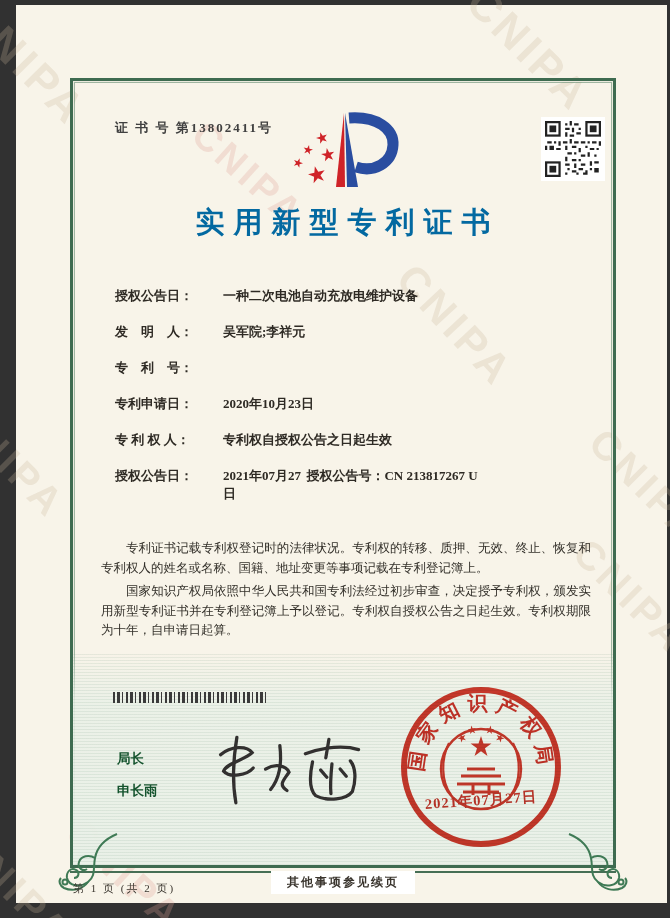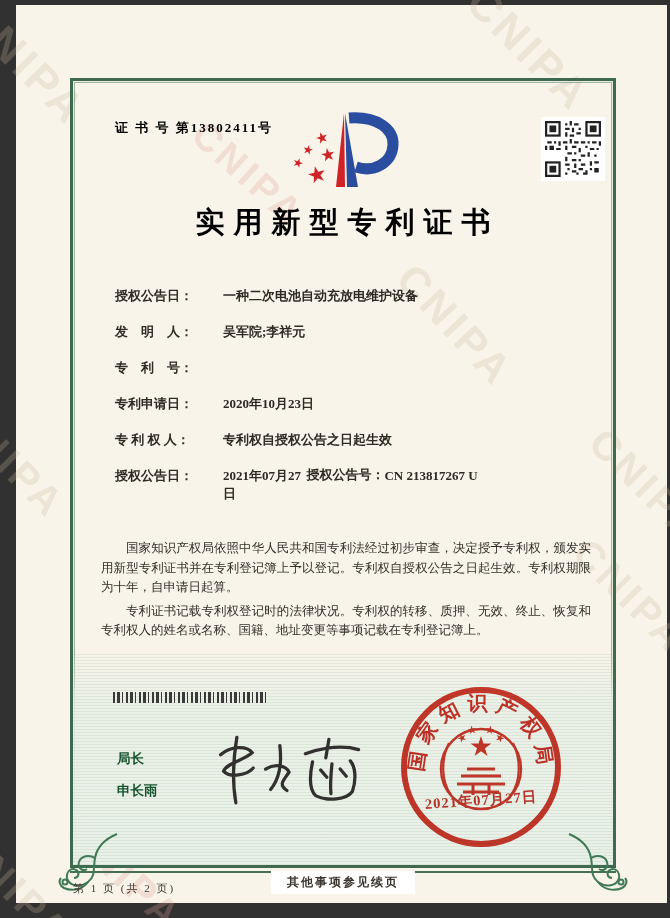--- a/index.html
+++ b/index.html
@@ -23,34 +23,34 @@
   
   .pattern{position:absolute;left:0;right:0;bottom:0;height:212px;z-index:0;
      background:
        repeating-linear-gradient(0deg, rgba(110,150,125,.13) 0 1px, rgba(110,150,125,0) 1px 3px),
        linear-gradient(180deg, rgba(233,240,231,0) 0, rgba(233,240,231,.85) 48px, #e9f0e7 100%);}
   .fl{position:absolute;width:64px;height:64px;z-index:3;}
   .fl-left{left:-18px;bottom:-30px;}
   .fl-right{right:-18px;bottom:-30px;transform:scaleX(-1);}
   
   .cert-no{position:absolute;left:42px;top:38px;font-size:13px;font-weight:600;
-           letter-spacing:2px;color:#000000;z-index:2;}
+           letter-spacing:2px;color:#404040;z-index:2;}
   .logo{position:absolute;left:208px;top:24px;width:122px;height:92px;z-index:2;}
   .qr{position:absolute;left:468px;top:36px;width:56px;height:56px;background:#fff;
       padding:4px;z-index:2;}
   .title{position:absolute;left:0;right:0;top:122px;text-align:center;font-size:29px;
-         font-weight:700;letter-spacing:9px;text-indent:9px;color:#000000;z-index:2;}
+         font-weight:700;letter-spacing:9px;text-indent:9px;color:#0369a1;z-index:2;}
   
   .fields{position:absolute;left:42px;top:206px;width:482px;font-size:13px;
           font-weight:600;color:#2e2a24;z-index:2;}
   .field{display:flex;margin-bottom:18px;line-height:18px;}
   .flabel{flex:0 0 108px;white-space:nowrap;}
   .fvalue{width:360px;}
   .grant-row .fvalue.gd{width:138px;}
-  .grant-row .flabel.g2{flex:0 0 auto;margin-left:2px;font-family:Liberation Mono, monospace;}
+  .grant-row .flabel.g2{flex:0 0 auto;margin-left:2px;}
   
   .paras{position:absolute;left:28px;top:458px;width:490px;font-size:12.5px;
          line-height:19.5px;color:#33302a;text-align:justify;z-index:2;}
   .paras p{margin:0 0 4px 0;text-indent:2em;}
   
   .barcode{position:absolute;left:40px;top:611px;width:156px;height:11px;z-index:2;
      background:repeating-linear-gradient(90deg,#3a3a3a 0 2px,rgba(0,0,0,0) 2px 4px,
        #3a3a3a 4px 7px,rgba(0,0,0,0) 7px 9px,#3a3a3a 9px 10px,rgba(0,0,0,0) 10px 13px);}
   
   .seal{position:absolute;left:328px;top:606px;width:160px;height:160px;z-index:4;
@@ -169,22 +169,22 @@
         </div>
         <div class="field grant-row">
           <span class="flabel">授权公告日：</span>
           <span class="fvalue gd">2021年07月27日</span>
           <span class="flabel g2">授权公告号：</span>
           <span class="fvalue">CN 213817267 U</span>
         </div>
       </div>
 
       <div class="paras">
+        <p>专利证书记载专利权登记时的法律状况。专利权的转移、质押、无效、终止、恢复和专利权人的姓名或名称、国籍、地址变更等事项记载在专利登记簿上。</p>
         <p>国家知识产权局依照中华人民共和国专利法经过初步审查，决定授予专利权，颁发实用新型专利证书并在专利登记簿上予以登记。专利权自授权公告之日起生效。专利权期限为十年，自申请日起算。</p>
-        <p>专利证书记载专利权登记时的法律状况。专利权的转移、质押、无效、终止、恢复和专利权人的姓名或名称、国籍、地址变更等事项记载在专利登记簿上。</p>
       </div>
 
       <div class="barcode"></div>
 
       <div class="seal">
         <div class="seal-border"></div>
         <svg viewBox="0 0 160 160">
           <defs>
             <polygon id="st" points="0,-1 0.2245,-0.309 0.951,-0.309 0.3633,0.118 0.5878,0.809 0,0.382 -0.5878,0.809 -0.3633,0.118 -0.951,-0.309 -0.2245,-0.309"></polygon>
             <path id="sealRing" d="M33.3,112.7 A57,57 0 1 1 126.7,112.7" fill="none"></path>

